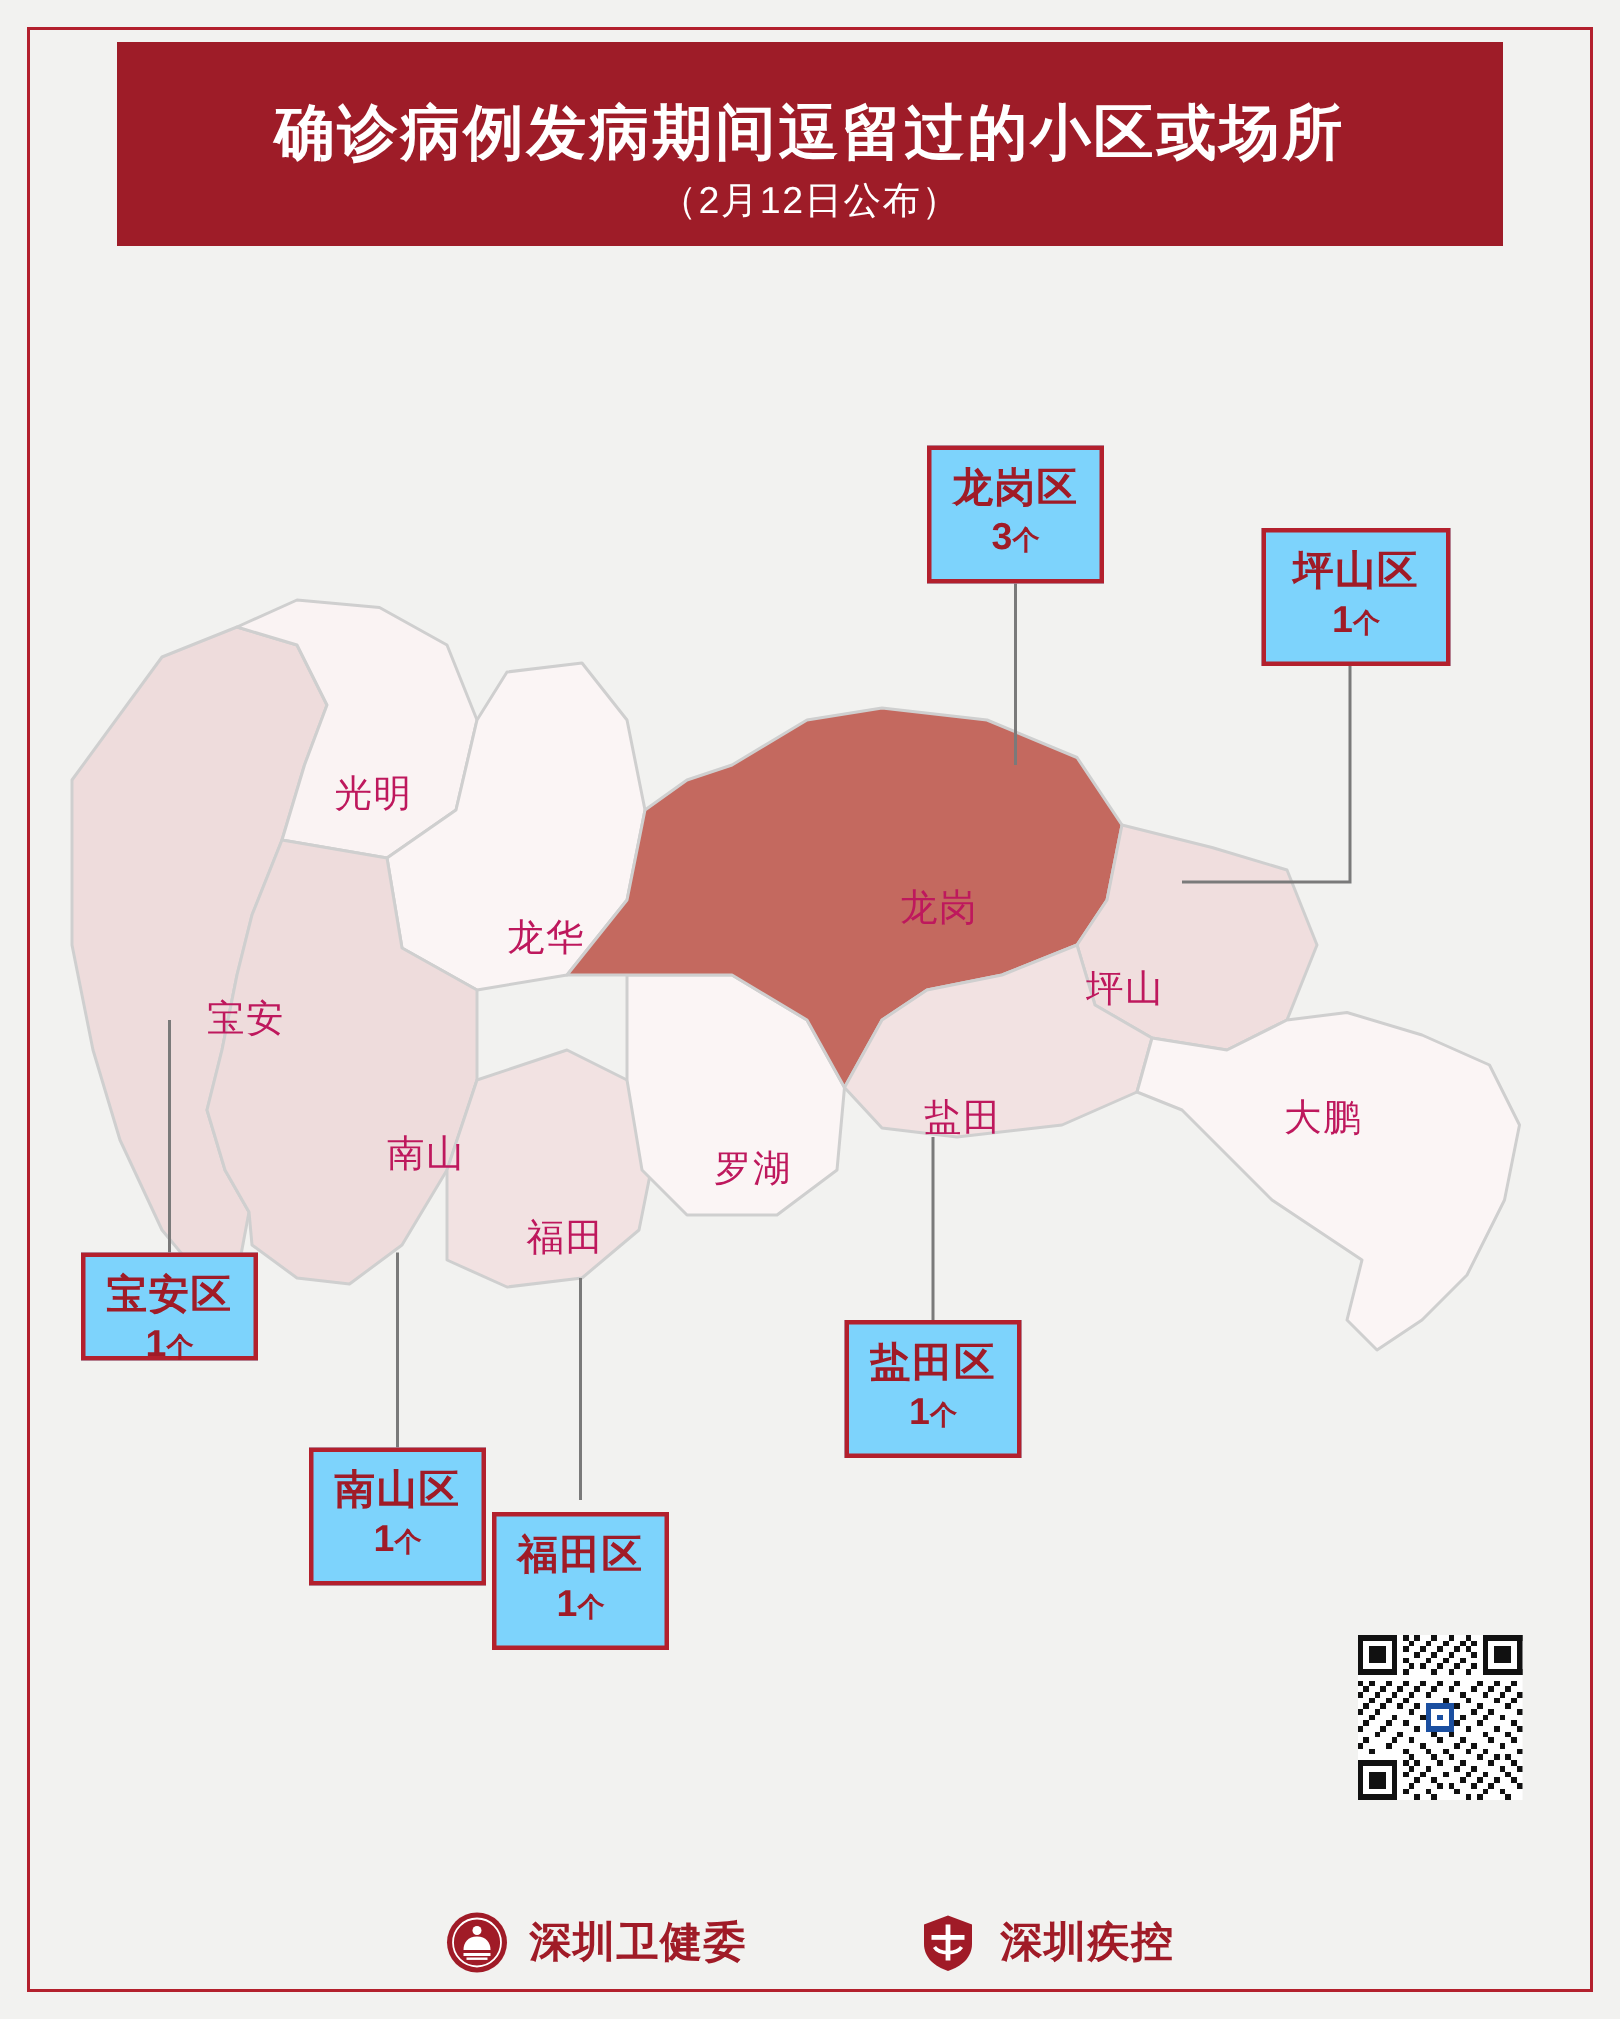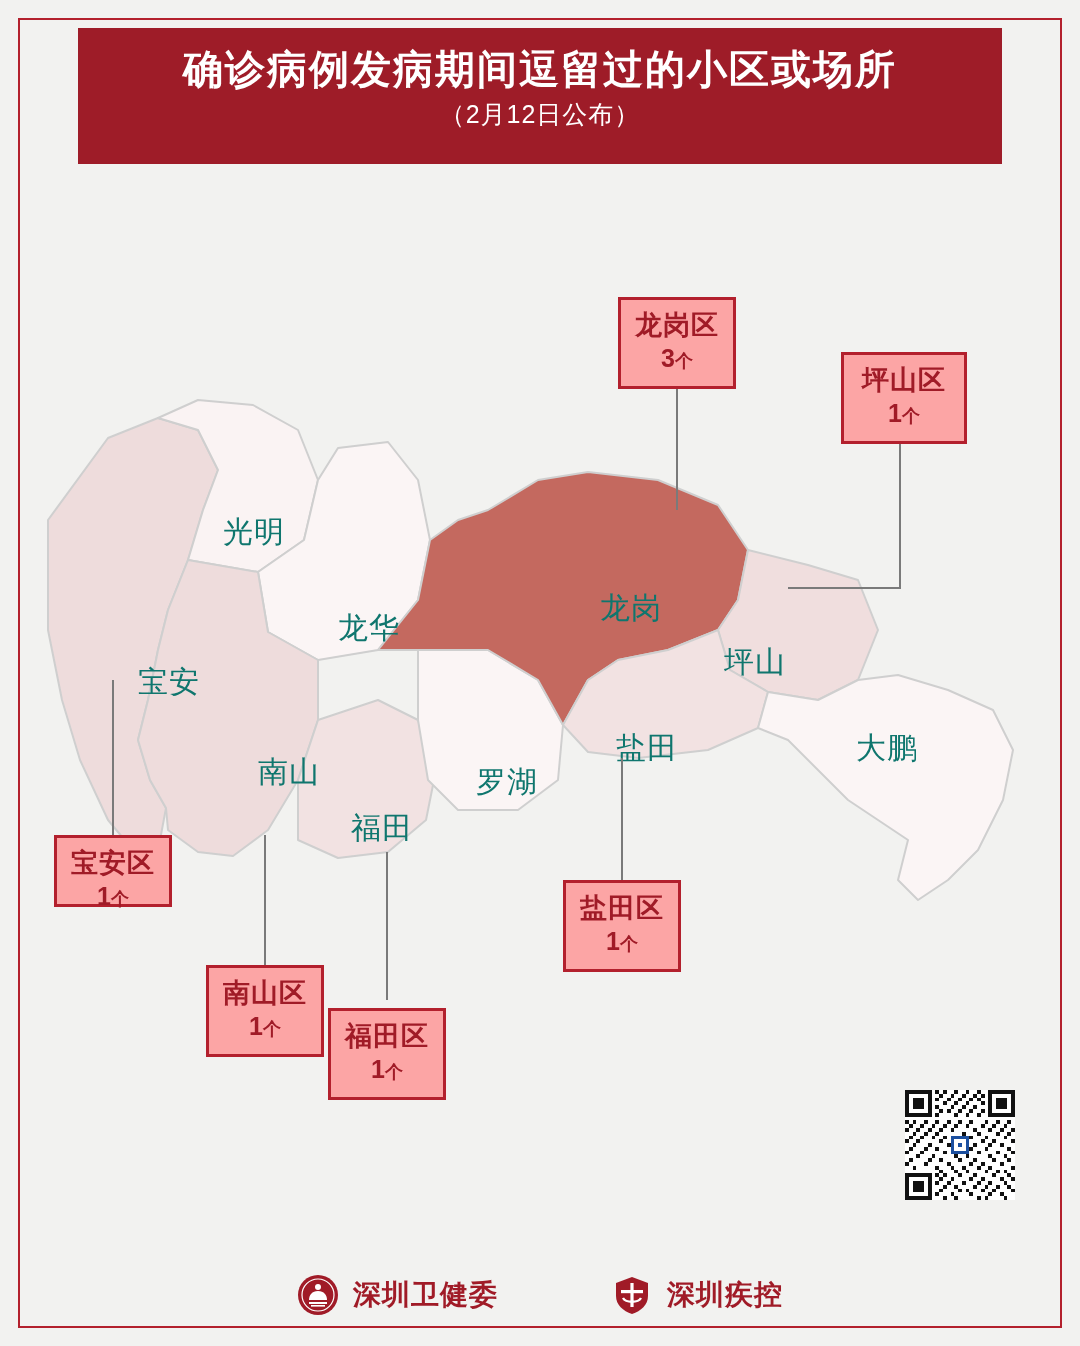--- a/index.html
+++ b/index.html
@@ -30,21 +30,21 @@
   .header {
     position: absolute;
     left: 78px;
     top: 28px;
     width: 924px;
     height: 136px;
     background: #9e1c28;
     color: #ffffff;
     text-align: center;
     box-sizing: border-box;
-    padding-top: 16px;
+    padding-top: 36px;
   }
   .header .title {
     font-size: 40px;
     font-weight: bold;
     letter-spacing: 2px;
     line-height: 50px;
   }
   .header .subtitle {
     font-size: 25px;
     font-weight: normal;
@@ -63,32 +63,32 @@
   }
   .map-svg {
     position: absolute;
     left: 0;
     top: 0;
   }
 
   
   .district-label {
     position: absolute;
-    font-size: 30px;
-    color: #0f766e;
+    font-size: 25px;
+    color: #be185d;
     font-weight: normal;
     white-space: nowrap;
     letter-spacing: 1px;
   }
 
   
   .callout {
     position: absolute;
     border: 3px solid #b3202d;
-    background: #fca5a5;
+    background: #7dd3fc;
     color: #a01b27;
     text-align: center;
     box-sizing: border-box;
     padding: 8px 10px 10px 10px;
   }
   .callout .c-name {
     font-size: 27px;
     font-weight: bold;
     line-height: 34px;
     white-space: nowrap;

